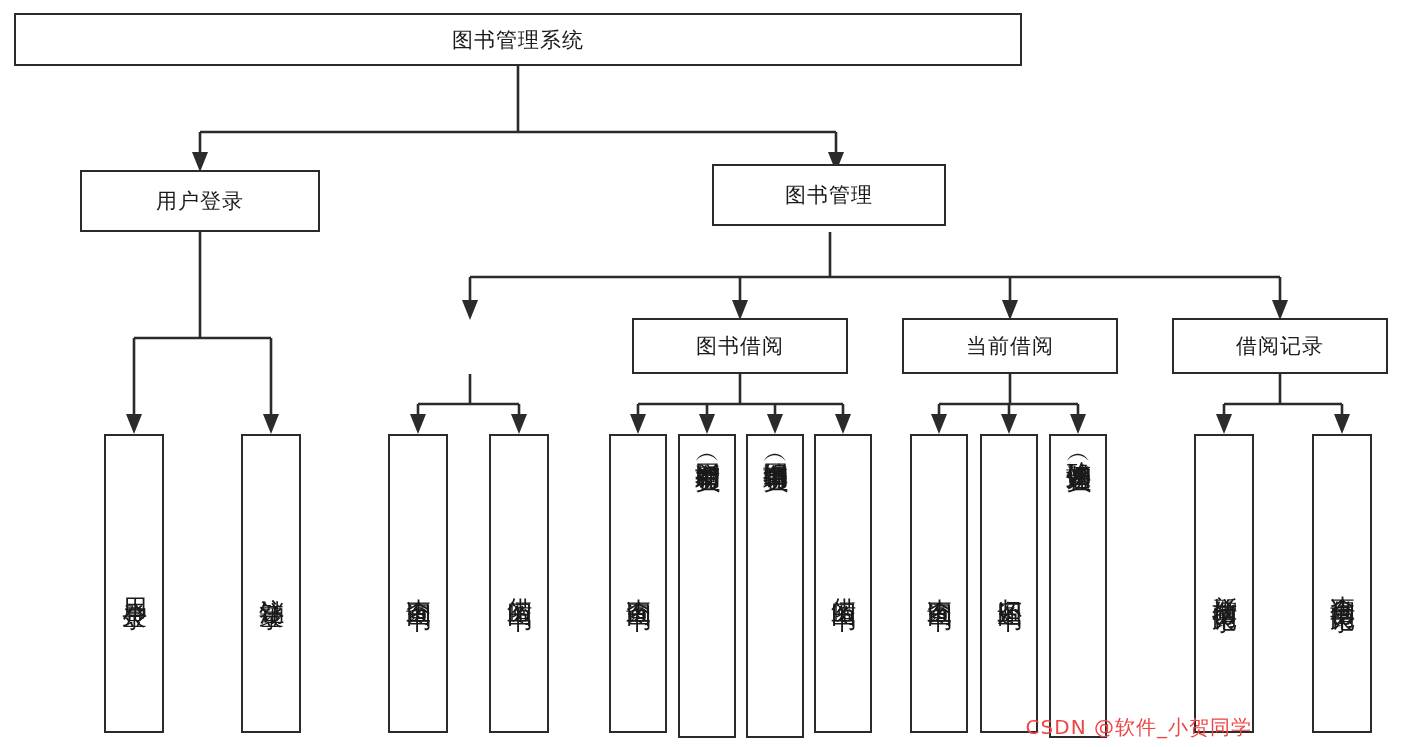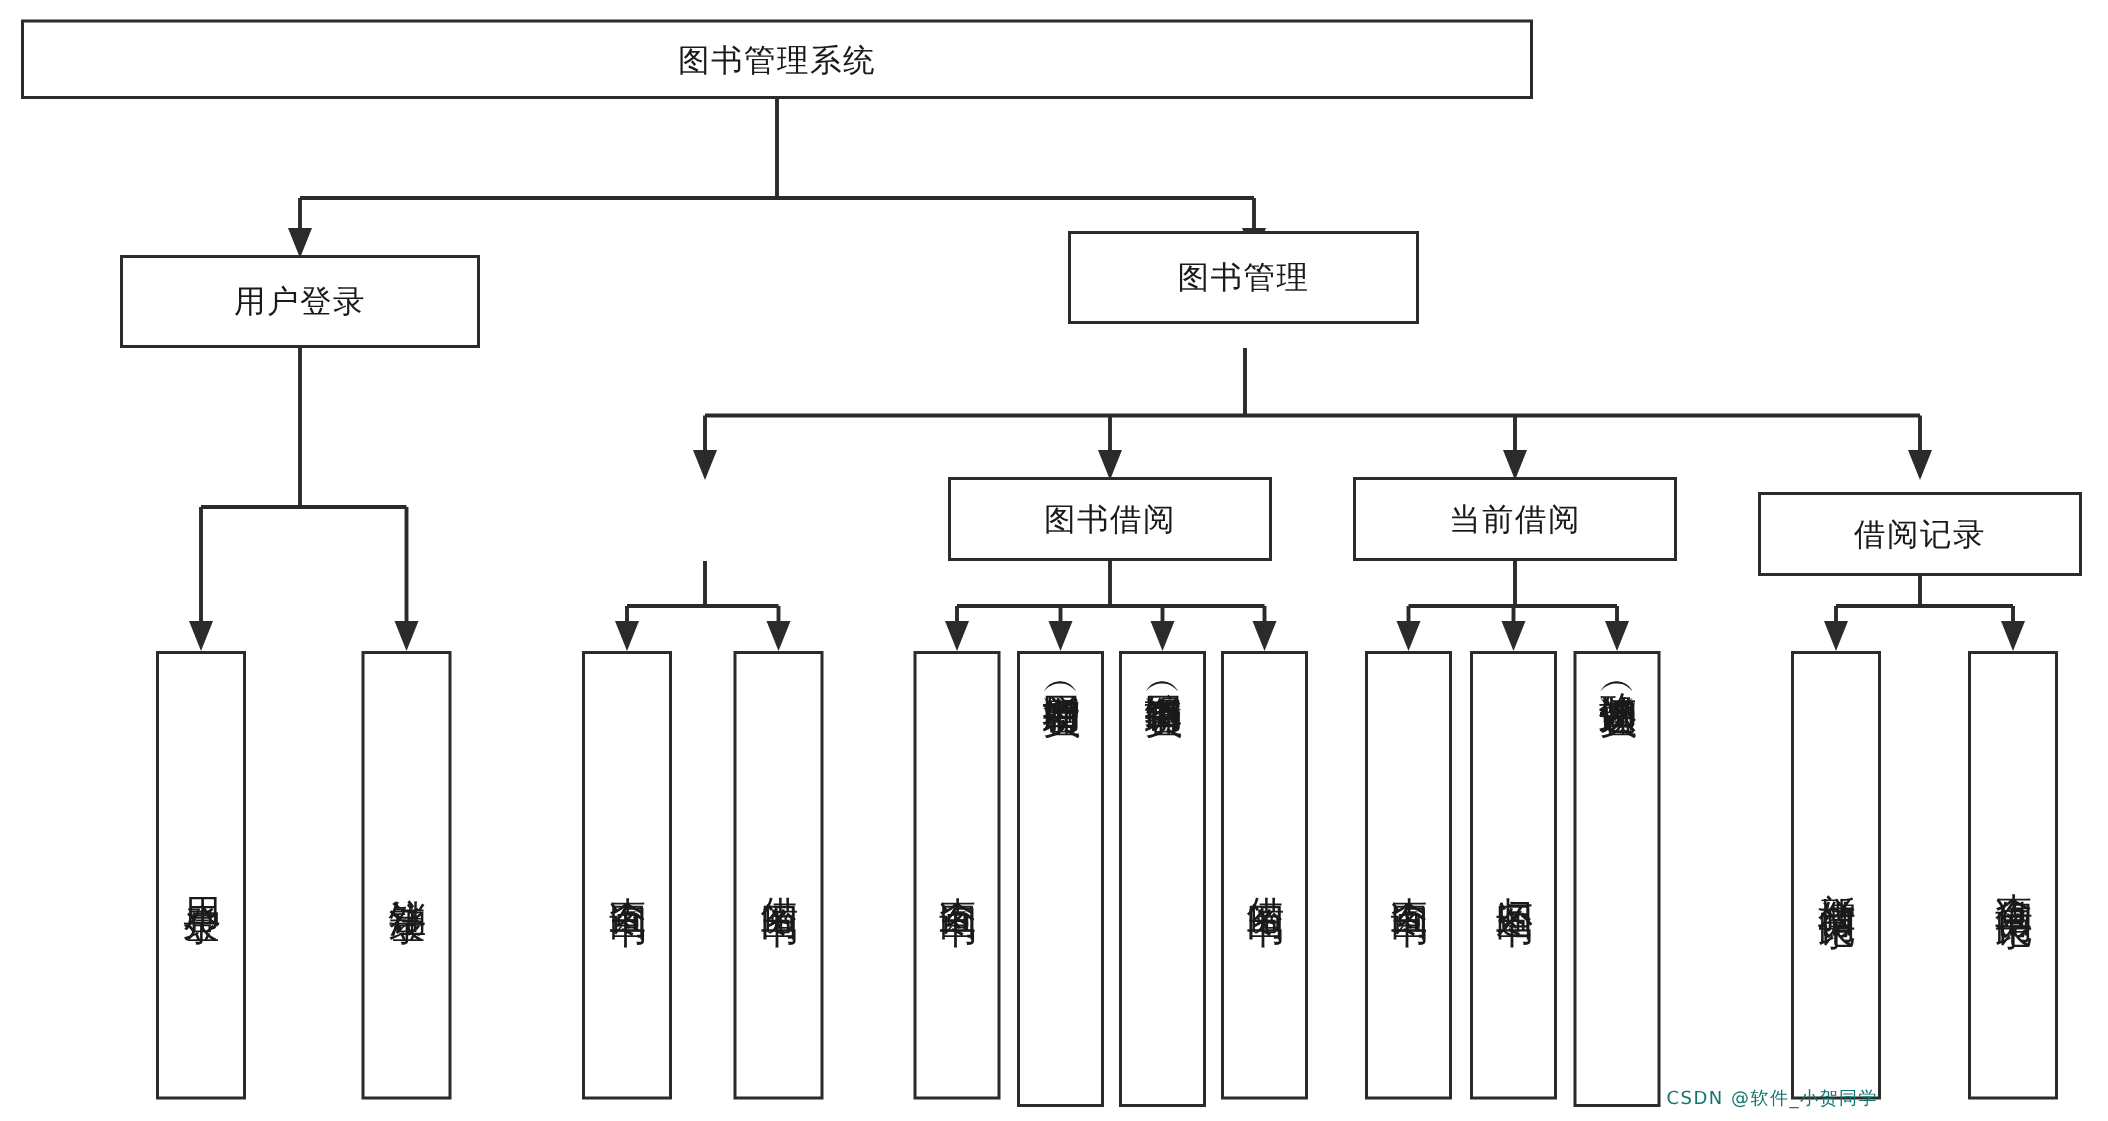--- a/index.html
+++ b/index.html
@@ -58,22 +58,22 @@
     letter-spacing: 1px;
   }
   .node.vert.centered {
     align-items: center;
     padding-top: 0;
   }
   .watermark {
     position: absolute;
     right: 10px;
     bottom: 6px;
-    font-size: 12px;
-    color: #0f766e;
+    font-size: 20px;
+    color: #ef4444;
     letter-spacing: 1px;
     white-space: nowrap;
   }
 </style>
 </head>
 <body>
 
 <div id="diagram-root">
 
   <svg class="edges" viewBox="0 0 1405 747">
@@ -156,34 +156,34 @@
   </svg>
 
   <div class="node horiz" style="left:14px; top:13px; width:1008px; height:53px;">
     <span>图书管理系统</span>
   </div>
 
   <div class="node horiz" style="left:80px; top:170px; width:240px; height:62px;">
     <span>用户登录</span>
   </div>
 
-  <div class="node horiz" style="left:712px; top:154px; width:234px; height:62px;text-align:center;">
+  <div class="node horiz" style="left:712px; top:164px; width:234px; height:62px;text-align:center;">
     <span>图书管理</span>
   </div>
 
 
   <div class="node horiz" style="left:902px; top:318px; width:216px; height:56px;">
     <span>当前借阅</span>
   </div>
 
   <div class="node horiz" style="left:632px; top:318px; width:216px; height:56px;">
     <span>图书借阅</span>
   </div>
 
-  <div class="node horiz" style="left:1172px; top:328px; width:216px; height:56px;">
+  <div class="node horiz" style="left:1172px; top:318px; width:216px; height:56px;">
     <span>借阅记录</span>
   </div>
 
   <div class="node vert centered" style="left:104px; top:434px; width:60px; height:299px;">
     <span class="vlabel">用户登录</span>
   </div>
 
   <div class="node vert centered" style="left:241px; top:434px; width:60px; height:299px;">
     <span class="vlabel">注销登录</span>
   </div>

